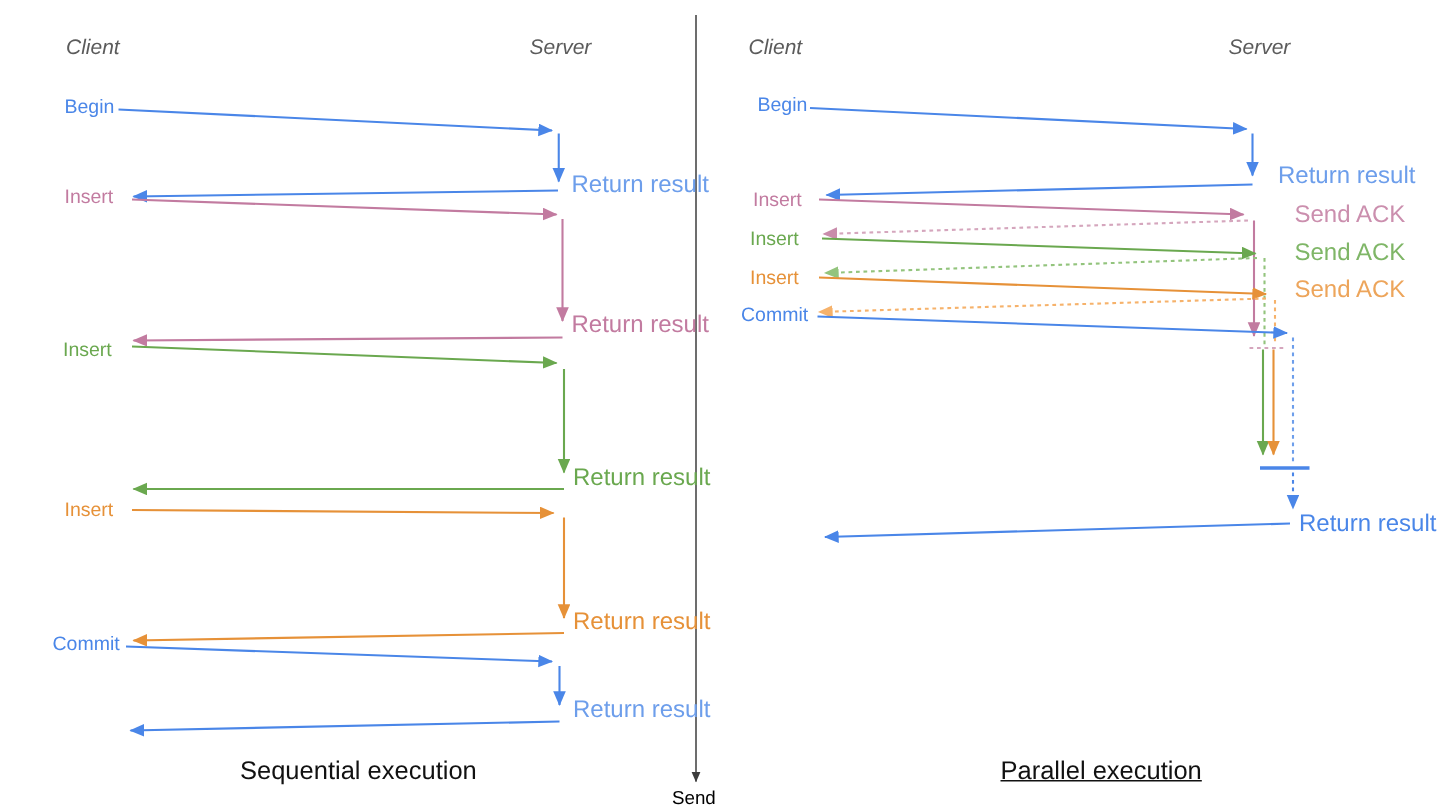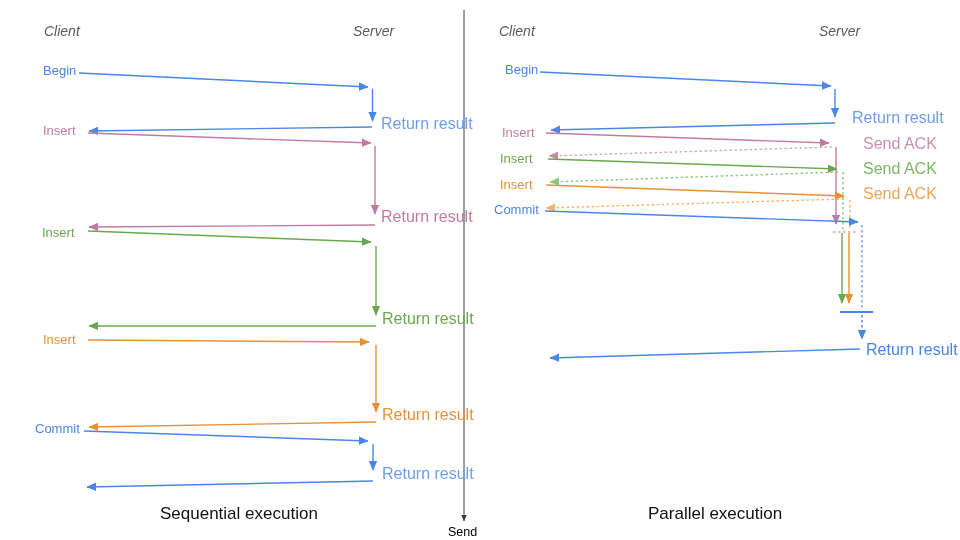--- a/index.html
+++ b/index.html
@@ -132,16 +132,16 @@
   <span class="lbl c-green" style="left:500px;top:152px;">Insert</span>
   <span class="lbl c-orange" style="left:500px;top:178px;">Insert</span>
   <span class="lbl c-blue" style="left:494px;top:203px;">Commit</span>
 
   <span class="lbl resp c-lblue" style="left:852px;top:111px;">Return result</span>
   <span class="lbl resp c-lpink" style="left:863px;top:137px;">Send ACK</span>
   <span class="lbl resp c-lgreen" style="left:863px;top:162px;">Send ACK</span>
   <span class="lbl resp c-lorange" style="left:863px;top:187px;">Send ACK</span>
   <span class="lbl resp c-blue" style="left:866px;top:343px;">Return result</span>
 
-  <span class="cap" style="left:648px;top:504px;">Parallel execution</span>
+  <span class="cap" style="left:667px;top:504px;text-decoration:underline;">Parallel execution</span>
 </div>
 
 <span class="time" style="left:448px;top:525px;">Send</span>
 
 </body></html>

